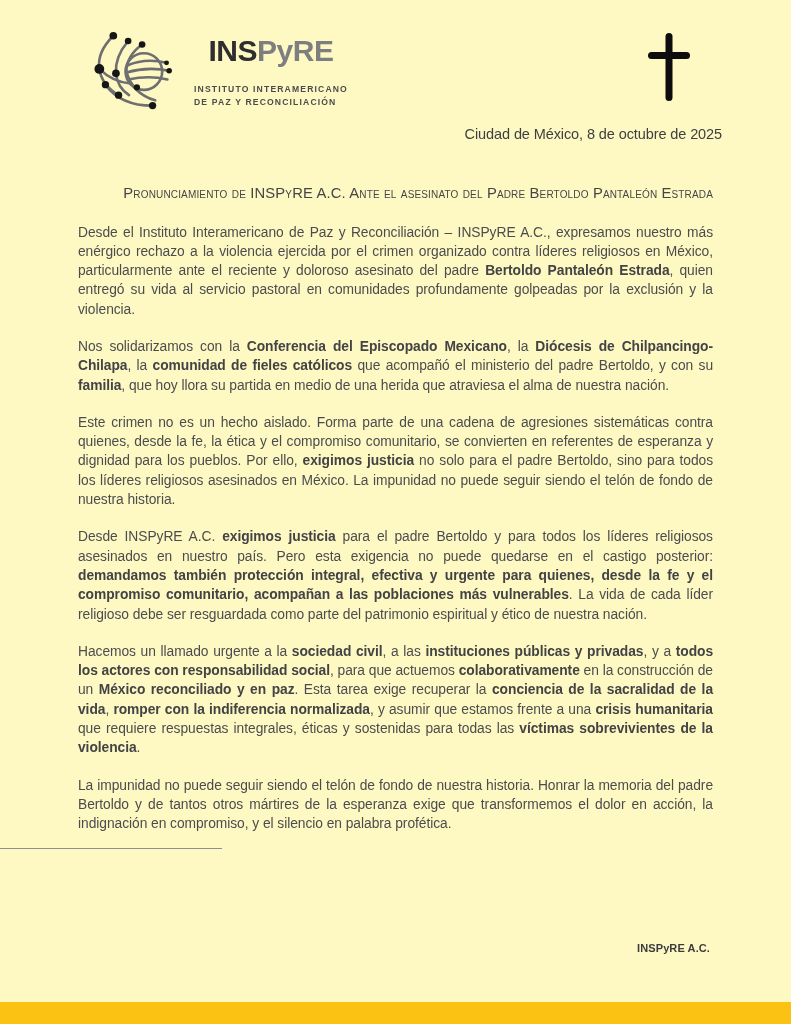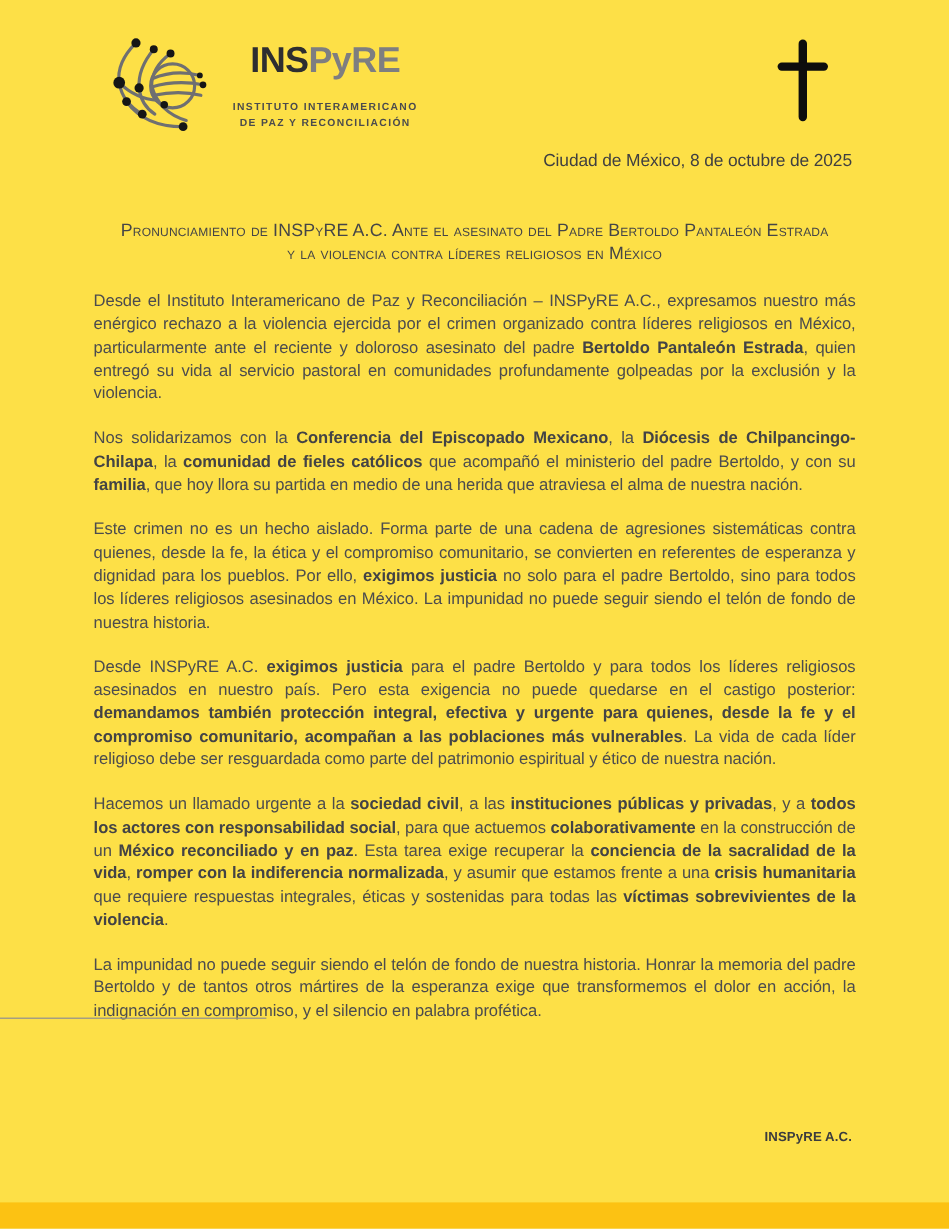--- a/index.html
+++ b/index.html
@@ -1,41 +1,41 @@
 <!DOCTYPE html>
 <html lang="es"><head>
 <meta charset="utf-8">
 <style>
   html,body{margin:0;padding:0;background:#e9e9e9;}
   .page{
     position:relative;
     width:791px;height:1024px;
-    background:#fde047;
+    background:#fef9c3;
     margin:0 auto;
     overflow:hidden;
     font-family:"Liberation Sans","DejaVu Sans",sans-serif;
     color:#4c4c4e;
   }
   
   .letterhead{position:absolute;left:88px;top:24px;display:flex;align-items:center;gap:10px;}
   .logo-mark{width:96px;height:96px;flex:0 0 auto;}
   .logo-text{display:flex;flex-direction:column;align-items:center;}
   .wordmark{font-size:30px;font-weight:700;letter-spacing:-.5px;line-height:1;color:#2e2e30;}
   .wordmark .suffix{color:#7e7e80;}
-  .org-sub{margin-top:17px;font-size:8.6px;font-weight:700;letter-spacing:1.15px;color:#4b4b4d;text-align:center;line-height:1.45;}
+  .org-sub{margin-top:17px;font-size:8.6px;font-weight:700;letter-spacing:1.15px;color:#4b4b4d;text-align:left;line-height:1.45;}
   
   .cross{position:absolute;left:648px;top:33px;width:42px;height:68px;}
   .cross .v{position:absolute;left:50%;top:0;transform:translateX(-50%);width:7px;height:68px;background:#0d0d0d;border-radius:4px;}
   .cross .h{position:absolute;left:0;top:19px;width:42px;height:7px;background:#0d0d0d;border-radius:4px;}
   
-  .dateline{position:absolute;top:126px;right:81px;font-size:14.5px;color:#3f3f41;letter-spacing:-.1px;}
+  .dateline{position:absolute;top:126px;right:69px;font-size:14.5px;color:#3f3f41;letter-spacing:-.1px;}
   
   .content{position:absolute;left:78px;top:184px;width:635px;}
   .doc-title{
-    text-align:center;font-variant:small-caps;
+    text-align:right;font-variant:small-caps;
     font-size:14.8px;line-height:18.5px;color:#454547;
     letter-spacing:.15px;margin:0 0 20px 0;font-weight:500;
   }
   .doc-title .tline{display:block;}
   .paras p{
     margin:16px 0 18px 0;
     font-size:13.8px;line-height:19.3px;
     text-align:justify;color:#4c4c4e;letter-spacing:-.05px;
   }
   .paras p strong{font-weight:700;color:#434345;}
@@ -93,21 +93,20 @@
   <div class="cross">
     <div class="v"></div>
     <div class="h"></div>
   </div>
 
   <div class="dateline">Ciudad de México, 8 de octubre de 2025</div>
 
   <div class="content">
     <h1 class="doc-title">
       <span class="tline">Pronunciamiento de INSPyRE A.C. Ante el asesinato del Padre Bertoldo Pantaleón Estrada</span>
-      <span class="tline">y la violencia contra líderes religiosos en México</span>
     </h1>
     <div class="paras">
         <p><span>Desde el Instituto Interamericano de Paz y Reconciliación – INSPyRE A.C., expresamos nuestro más enérgico rechazo a la violencia ejercida por el crimen organizado contra líderes religiosos en México, particularmente ante el reciente y doloroso asesinato del padre </span><strong>Bertoldo Pantaleón Estrada</strong><span>, quien entregó su vida al servicio pastoral en comunidades profundamente golpeadas por la exclusión y la violencia.</span></p>
         <p><span>Nos solidarizamos con la </span><strong>Conferencia del Episcopado Mexicano</strong><span>, la </span><strong>Diócesis de Chilpancingo-Chilapa</strong><span>, la </span><strong>comunidad de fieles católicos</strong><span> que acompañó el ministerio del padre Bertoldo, y con su </span><strong>familia</strong><span>, que hoy llora su partida en medio de una herida que atraviesa el alma de nuestra nación.</span></p>
         <p><span>Este crimen no es un hecho aislado. Forma parte de una cadena de agresiones sistemáticas contra quienes, desde la fe, la ética y el compromiso comunitario, se convierten en referentes de esperanza y dignidad para los pueblos. Por ello, </span><strong>exigimos justicia</strong><span> no solo para el padre Bertoldo, sino para todos los líderes religiosos asesinados en México. La impunidad no puede seguir siendo el telón de fondo de nuestra historia.</span></p>
         <p><span>Desde INSPyRE A.C. </span><strong>exigimos justicia</strong><span> para el padre Bertoldo y para todos los líderes religiosos asesinados en nuestro país. Pero esta exigencia no puede quedarse en el castigo posterior: </span><strong>demandamos también protección integral, efectiva y urgente para quienes, desde la fe y el compromiso comunitario, acompañan a las poblaciones más vulnerables</strong><span>. La vida de cada líder religioso debe ser resguardada como parte del patrimonio espiritual y ético de nuestra nación.</span></p>
         <p><span>Hacemos un llamado urgente a la </span><strong>sociedad civil</strong><span>, a las </span><strong>instituciones públicas y privadas</strong><span>, y a </span><strong>todos los actores con responsabilidad social</strong><span>, para que actuemos </span><strong>colaborativamente</strong><span> en la construcción de un </span><strong>México reconciliado y en paz</strong><span>. Esta tarea exige recuperar la </span><strong>conciencia de la sacralidad de la vida</strong><span>, </span><strong>romper con la indiferencia normalizada</strong><span>, y asumir que estamos frente a una </span><strong>crisis humanitaria</strong><span> que requiere respuestas integrales, éticas y sostenidas para todas las </span><strong>víctimas sobrevivientes de la violencia</strong><span>.</span></p>
         <p><span>La impunidad no puede seguir siendo el telón de fondo de nuestra historia. Honrar la memoria del padre Bertoldo y de tantos otros mártires de la esperanza exige que transformemos el dolor en acción, la indignación en compromiso, y el silencio en palabra profética.</span></p>
       </div>
   </div>

